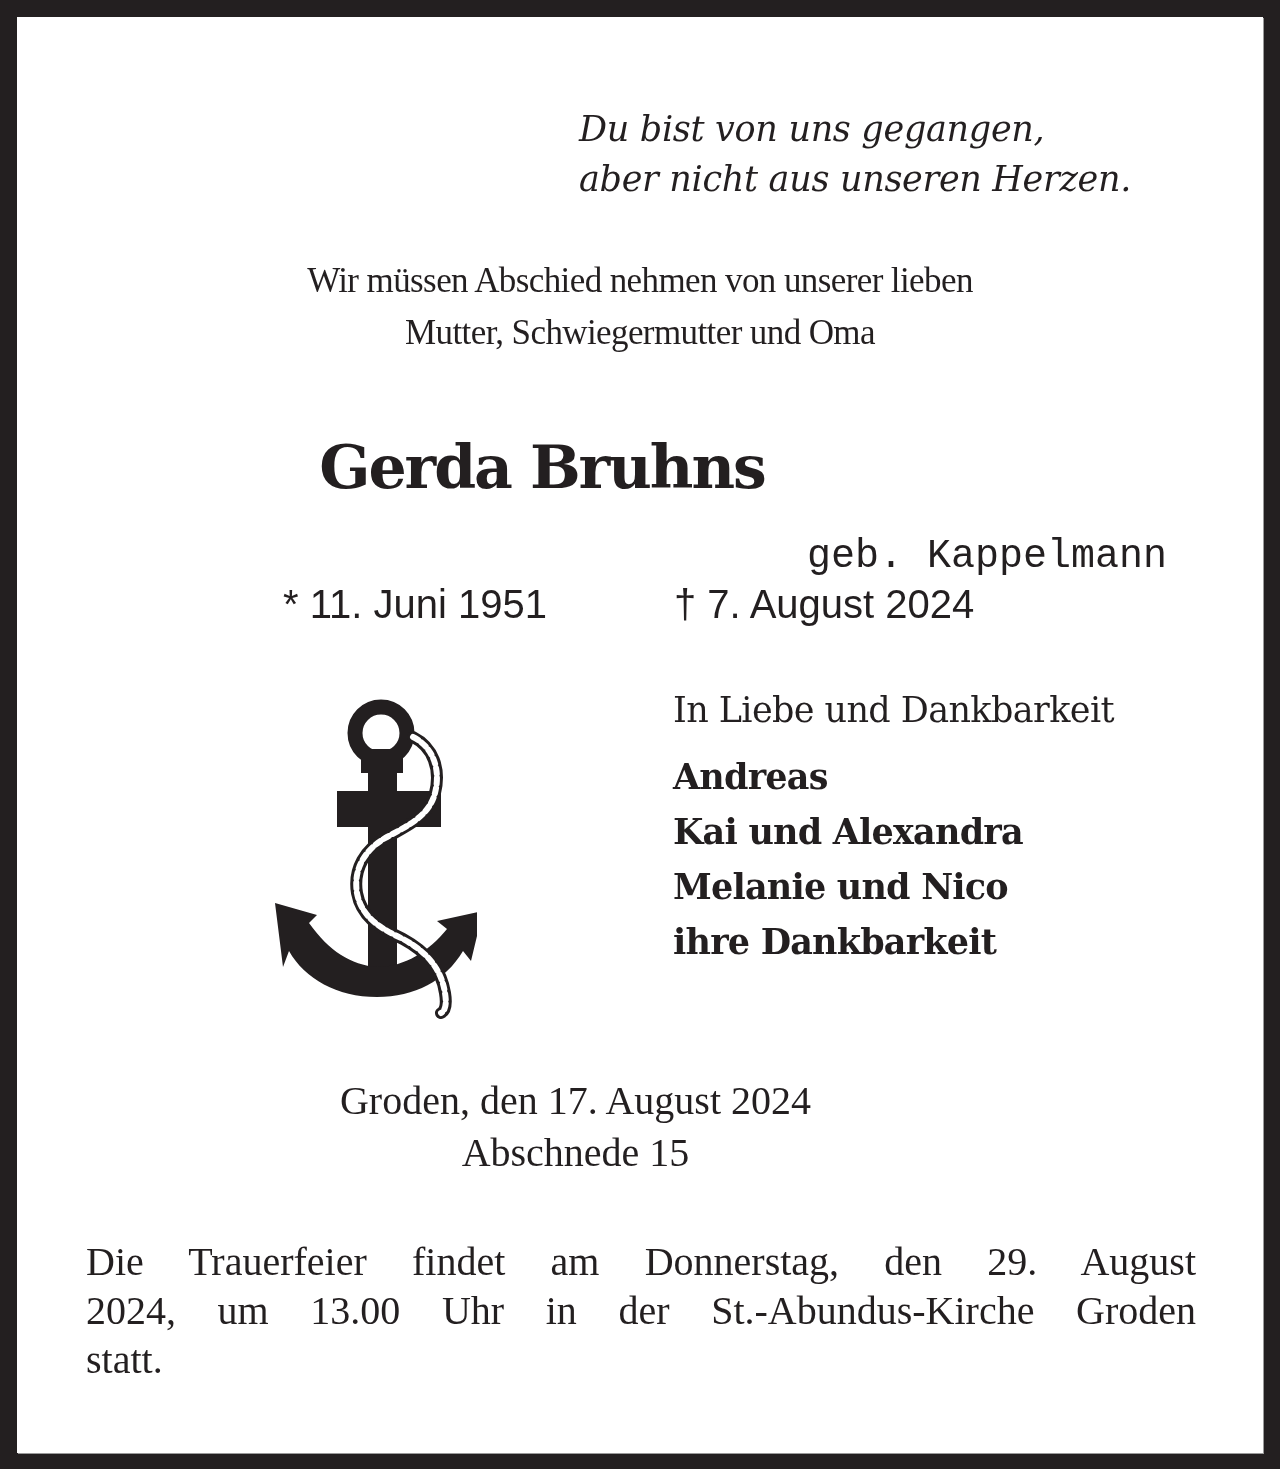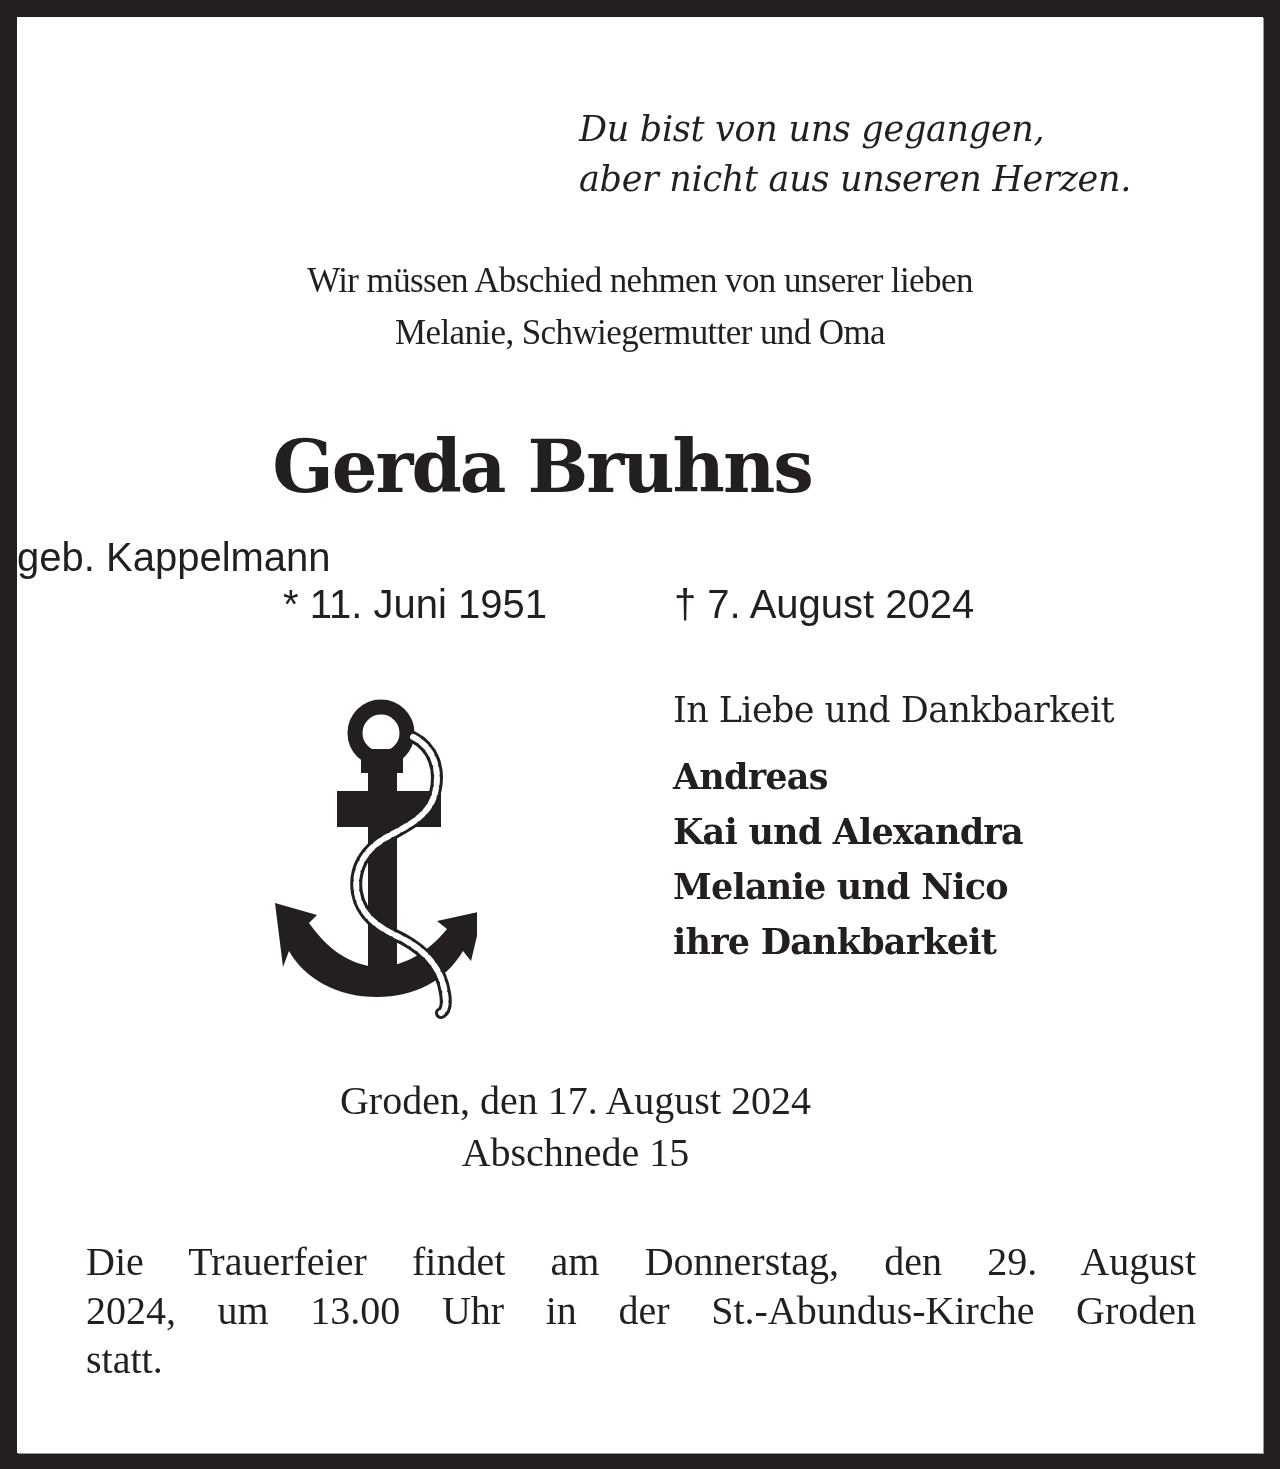--- a/index.html
+++ b/index.html
@@ -31,32 +31,32 @@
     left: 0; width: 1246px; top: 238px;
     text-align: center;
     font-size: 35px;
     line-height: 52px;
     font-family: Liberation Serif, serif;
     letter-spacing: -0.6px;
   }
   .name {
     left: 0; width: 1050px; top: 400px;
     text-align: center;
-    font-size: 72px;
+    font-size: 60px;
     font-weight: bold;
     line-height: 100px;
     font-family: "DejaVu Serif", serif;
     letter-spacing: -2px;
   }
   .maiden {
     left: 0; width: 1150px; top: 516px;
-    text-align: left;
+    text-align: right;
     font-size: 35px;
     line-height: 48px;
-    font-family: Liberation Sans, sans-serif;
+    font-family: Liberation Mono, monospace;
     font-size: 40px;
   }
   .dates {
     top: 563px;
     font-size: 40px;
     line-height: 48px;
     font-family: Liberation Sans, sans-serif;
   }
   .born { left: 266px; }
   .died { left: 657px; }
@@ -105,21 +105,21 @@
 
 <div class="card">
 
   <div class="abs quote">
     <div>Du bist von uns gegangen,</div>
     <div>aber nicht aus unseren Herzen.</div>
   </div>
 
   <div class="abs intro">
     <div>Wir müssen Abschied nehmen von unserer lieben</div>
-    <div>Melanie, Schwiegermutter und Oma</div>
+    <div>Mutter, Schwiegermutter und Oma</div>
   </div>
 
   <div class="abs name">Gerda Bruhns</div>
 
   <div class="abs maiden">geb. Kappelmann</div>
 
   <div class="abs dates born">* 11. Juni 1951</div>
   <div class="abs dates died">† 7. August 2024</div>
 
   <svg class="anchor" viewBox="0 0 212 334" xmlns="http://www.w3.org/2000/svg">

